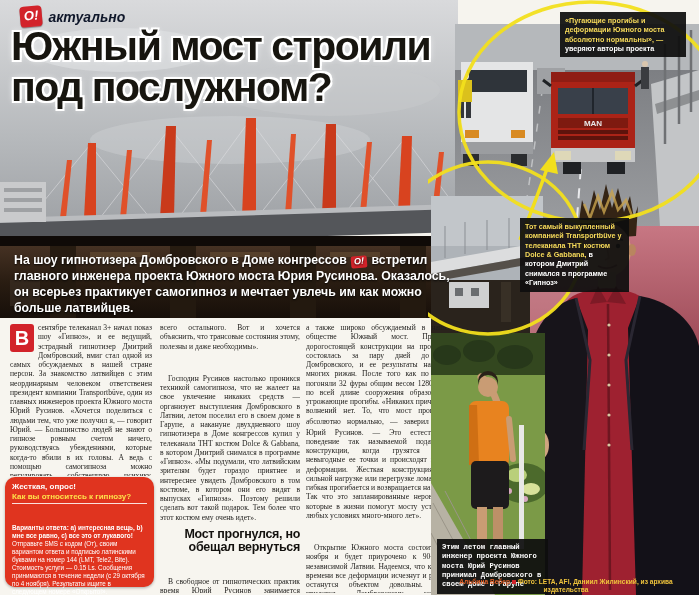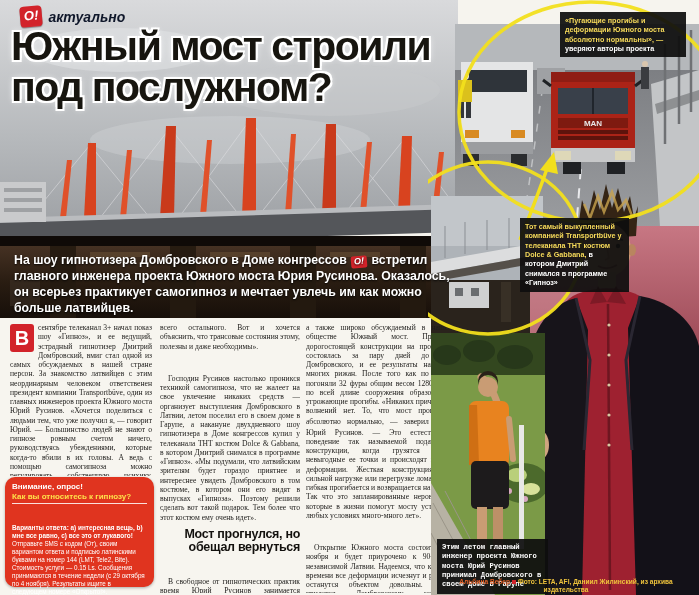--- a/index.html
+++ b/index.html
@@ -184,21 +184,21 @@
   </p>
 
   <div class="col col1">
     <p>
       <span class="dropcap">В</span>
       <span>сентябре телеканал 3+ начал показ шоу «Гипноз», и ее ведущий, эстрадный гипнотизер Дмитрий Домбровский, вмиг стал одной из самых обсуждаемых в нашей стране персон. За знакомство латвийцев с этим неординарным человеком ответственен президент компании Transportbüve, один из главных инженеров проекта Южного моста Юрий Русинов. «Хочется поделиться с людьми тем, что уже получил я, — говорит Юрий. — Большинство людей не знают о гипнозе ровным счетом ничего, руководствуясь убеждениями, которые когда-то вбили в их головы. А ведь с помощью самогипноза можно регулировать собственную психику, достигать состояния гармонии и</span>
     </p>
   </div>
 
   <div class="pollbox">
-    <div class="poll-t1">Внимание, опрос!</div>
+    <div class="poll-t1">Жесткая, опрос!</div>
     <div class="poll-t2">Как вы относитесь к гипнозу?</div>
     <div class="poll-opts">Варианты ответа: a) интересная вещь, b) мне все равно, c) все это от лукавого!</div>
     <div class="poll-body">Отправьте SMS с кодом (От), своим вариантом ответа и подписью латинскими буквами на номер 144 (LMT, Tele2, Bite). Стоимость услуги — 0.15 Ls. Сообщения принимаются в течение недели (с 29 октября по 4 ноября). Результаты ищите в следующем номере «Открыто!». Дополнительная информация о конкурсах — в редакции. Пример: От b Vasja Ivanov.</div>
   </div>
 
   <div class="col col2">
     <p>всего остального. Вот и хочется объяснить, что трансовые состояния этому, полезны и даже необходимы».</p>
     <p class="indent">Господин Русинов настолько проникся техникой самогипноза, что не жалеет на свое увлечение никаких средств — организует выступления Домбровского в Латвии, летом поселил его в своем доме в Гарупе, а накануне двухдневного шоу гипнотизера в Доме конгрессов купил у телеканала ТНТ костюм Dolce &amp; Gabbana, в котором Дмитрий снимался в программе «Гипноз». «Мы подумали, что латвийским зрителям будет гораздо приятнее и интереснее увидеть Домбровского в том костюме, в котором они его видят в выпусках «Гипноза». Поэтому решили сделать вот такой подарок. Тем более что этот костюм ему очень идет».</p>
     <h2 class="subhead">Мост прогнулся, но обещал вернуться</h2>
     <p class="indent">В свободное от гипнотических практик время Юрий Русинов занимается ответственным делом — проектирует важные для Риги объекты транспортной инфраструктуры. В его послужном списке значатся путепровод Вайрога около ДК «ВЭФ», эстакады и подъезды к торговому центру Acropolys,</p>

